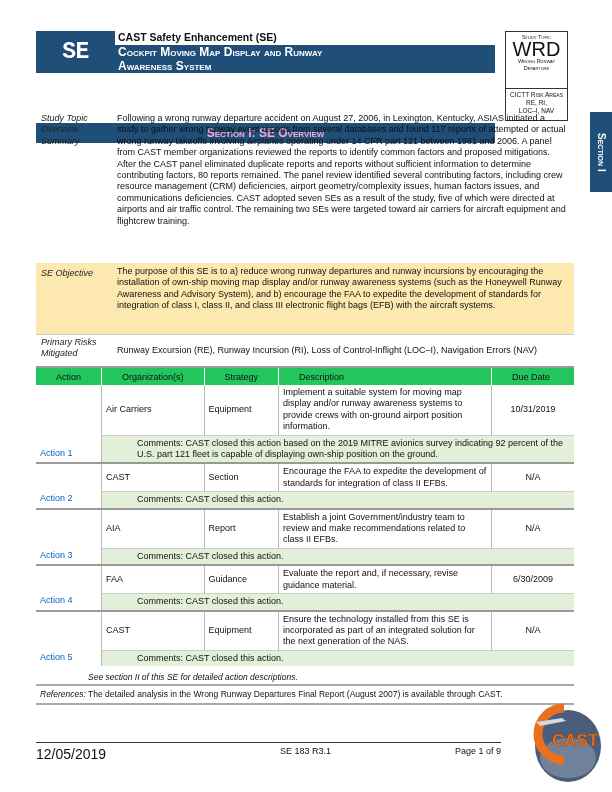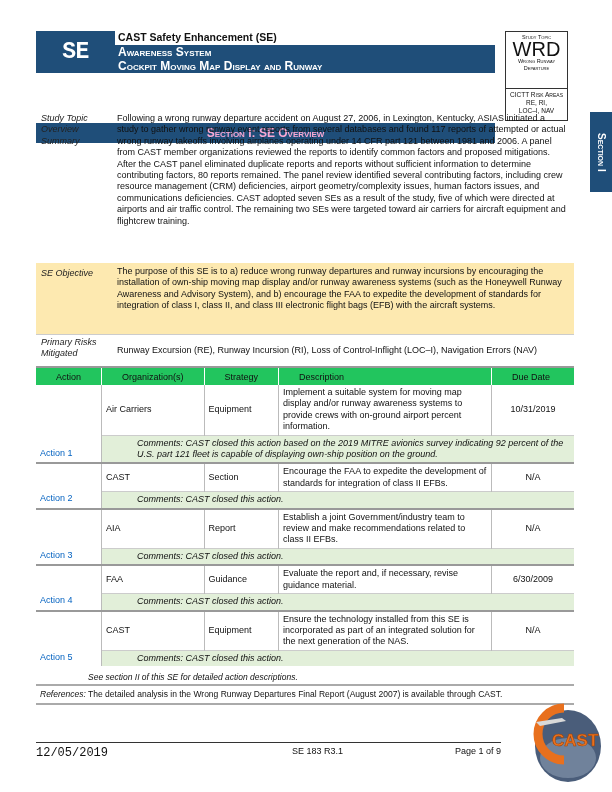--- a/index.html
+++ b/index.html
@@ -67,40 +67,40 @@
   .tbl th {
     background: #22c55e; font-weight: normal; text-align: left;
     height: 17px; padding: 0 20px; border-top: 2px solid #999; border-left: 1px solid #fff;
   }
   .tbl th.c-due { text-align: left; margin-top: 12px; }
   .tbl td { padding: 2px 4px; vertical-align: middle; line-height: 11.4px; border-left: 1px solid #bbb; }
   .tbl td.c-action { border-left: none; vertical-align: bottom; padding-bottom: 3px; }
   .tbl tr.main td { border-top: 2px solid #999; }
   .tbl tr.first td { border-top: none; }
   .tbl td.c-due { text-align: center; }
-  .tbl td.comment { background: #e2efd9; font-style: italic; border-top: 1px solid #ccc; padding-left: 35px; }
+  .tbl td.comment { background: #e2efd9; border-top: 1px solid #ccc; padding-left: 35px; }
   .action-link { color: #0563c1; cursor: pointer; }
   .see-note { left: 88px; top: 672px; font-size: 8.5px; font-style: italic; }
   .refs { left: 36px; top: 684px; width: 538px; font-size: 8.5px; line-height: 17px; border-top: 2px solid #aaa; border-bottom: 2px solid #aaa; padding-left: 4px; box-sizing: border-box; }
   .refs em { font-style: italic; }
   
   .footer-line { left: 36px; top: 742px; width: 465px; height: 1px; background: #333; }
-  .footer-date { left: 36px; top: 746px; font-size: 12px; font-family: Liberation Mono, monospace; }
-  .footer-rev { left: 280px; top: 746px; font-size: 9px; margin-left: 12px; }
+  .footer-date { left: 36px; top: 746px; font-size: 14px; }
+  .footer-rev { left: 280px; top: 746px; font-size: 9px; }
   .footer-page { left: 455px; top: 746px; font-size: 9px; }
   .logo { left: 528px; top: 700px; width: 74px; height: 84px; }
 </style>
 </head>
 <body>
 
 <div class="abs se-num">SE 183</div>
 <div class="abs se-sub">CAST Safety Enhancement (SE)</div>
 <div class="abs se-title">
+  <div>Cockpit Moving Map Display and Runway</div>
   <div>Awareness System</div>
-  <div>Cockpit Moving Map Display and Runway</div>
 </div>
 <div class="abs sec-bar">Section I:  SE Overview</div>
 
 <div class="abs topic-box">
   <div class="lbl">Study Topic</div>
   <div class="code">WRD</div>
   <div class="desc">Wrong Runway</div>
   <div class="desc">Departure</div>
 </div>
 <div class="abs risk-box">
@@ -142,21 +142,21 @@
       <th>Strategy</th>
       <th>Description</th>
       <th class="c-due">Due Date</th>
     </tr>
   </thead>
   <tbody id="tbl-body">
       <tr class="main first">
         <td class="c-action" rowspan="2"><span class="action-link">Action 1</span></td>
         <td class="c-org">Air Carriers</td>
         <td class="c-strategy">Equipment</td>
-        <td class="c-desc">Implement a suitable system for moving map display and/or runway awareness systems to provide crews with on-ground airport percent information.</td>
+        <td class="c-desc">Implement a suitable system for moving map display and/or runway awareness systems to provide crews with on-ground airport position information.</td>
         <td class="c-due">10/31/2019</td>
       </tr>
       <tr>
         <td colspan="4" class="comment">Comments:  CAST closed this action based on the 2019 MITRE avionics survey indicating 92 percent of the U.S. part 121 fleet is capable of displaying own-ship position on the ground.</td>
       </tr>
       <tr class="main">
         <td class="c-action" rowspan="2"><span class="action-link">Action 2</span></td>
         <td class="c-org">CAST</td>
         <td class="c-strategy">Section</td>
         <td class="c-desc">Encourage the FAA to expedite the development of standards for integration of class II EFBs.</td>

